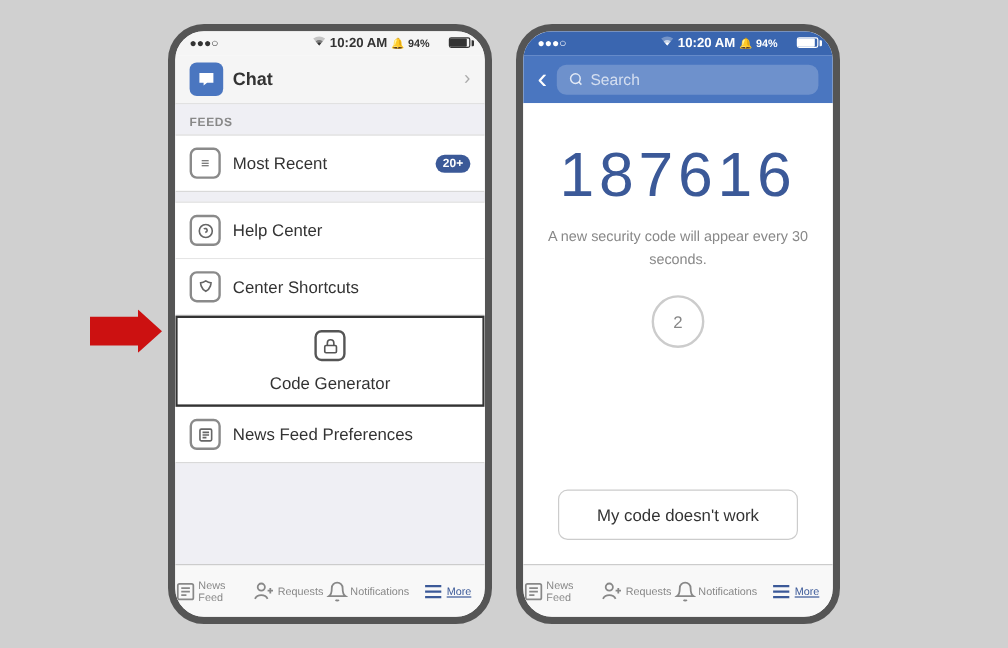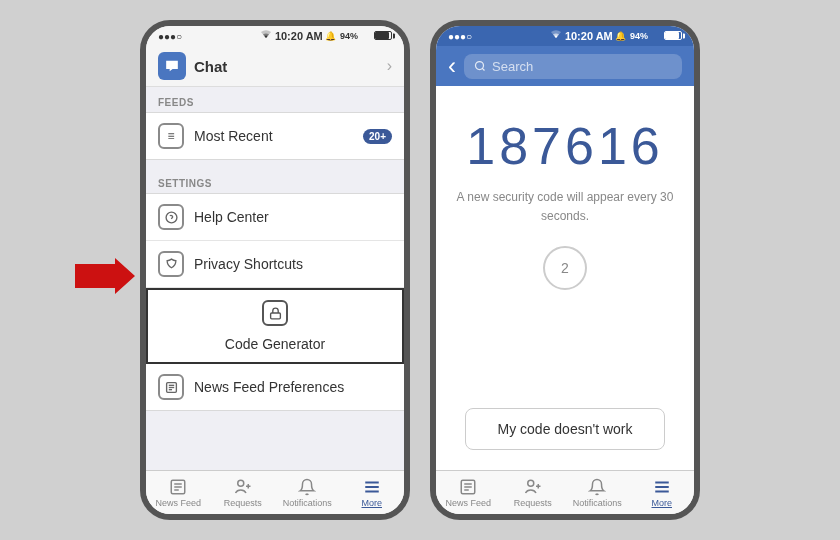--- a/index.html
+++ b/index.html
@@ -185,21 +185,20 @@
       background: #f8f8f8;
       border-top: 1px solid #ccc;
       display: flex;
       align-items: stretch;
       flex-shrink: 0;
       height: 44px;
     }
     .tab-item {
       flex: 1;
       display: flex;
-      flex-direction: column;
       align-items: center;
       justify-content: center;
       font-size: 9px;
       color: #888;
       gap: 2px;
       cursor: pointer;
     }
     .tab-item.active { color: #3b5998; text-decoration: underline; }
     .tab-item svg { width: 18px; height: 18px; }
 
@@ -321,41 +320,40 @@
 
       <div class="phone-content">
 
         <div class="section-header">FEEDS</div>
         <div class="feeds-row">
           <div class="feeds-icon">≡</div>
           <span class="feeds-label">Most Recent</span>
           <span class="feeds-badge">20+</span>
         </div>
 
-        <div class="section-header">SETTINGS</div>
         <div class="list-group">
 
           <div class="list-item">
             <div class="item-icon">
               <svg width="13" height="13" viewBox="0 0 24 24" fill="none" stroke="#666" stroke-width="2.5">
                   <circle cx="12" cy="12" r="10"></circle>
                   <path d="M9 9a3 3 0 015.12 2.1c0 2-3 3-3 3M12 17h.01"></path>
                 </svg>
             </div>
             <span class="item-label">Help Center</span>
           </div>
 
 
           <div class="list-item">
             <div class="item-icon">
               <svg width="13" height="13" viewBox="0 0 24 24" fill="none" stroke="#666" stroke-width="2.5">
                   <path d="M12 2C8 5 4 5 4 5s0 9 8 13c8-4 8-13 8-13s-4 0-8-3z"></path>
                 </svg>
             </div>
-            <span class="item-label">Privacy Shortcuts</span>
+            <span class="item-label">Center Shortcuts</span>
           </div>
 
 
           <div class="list-item" style="border:2px solid #333; position:relative; z-index:2; background:#fff;flex-direction:column;">
             <div class="item-icon" style="border-color:#555;">
               <svg width="13" height="13" viewBox="0 0 24 24" fill="none" stroke="#555" stroke-width="2.5">
                   <rect x="3" y="11" width="18" height="11" rx="2" ry="2"></rect>
                   <path d="M7 11V7a5 5 0 0110 0v4"></path>
                 </svg>
             </div>

